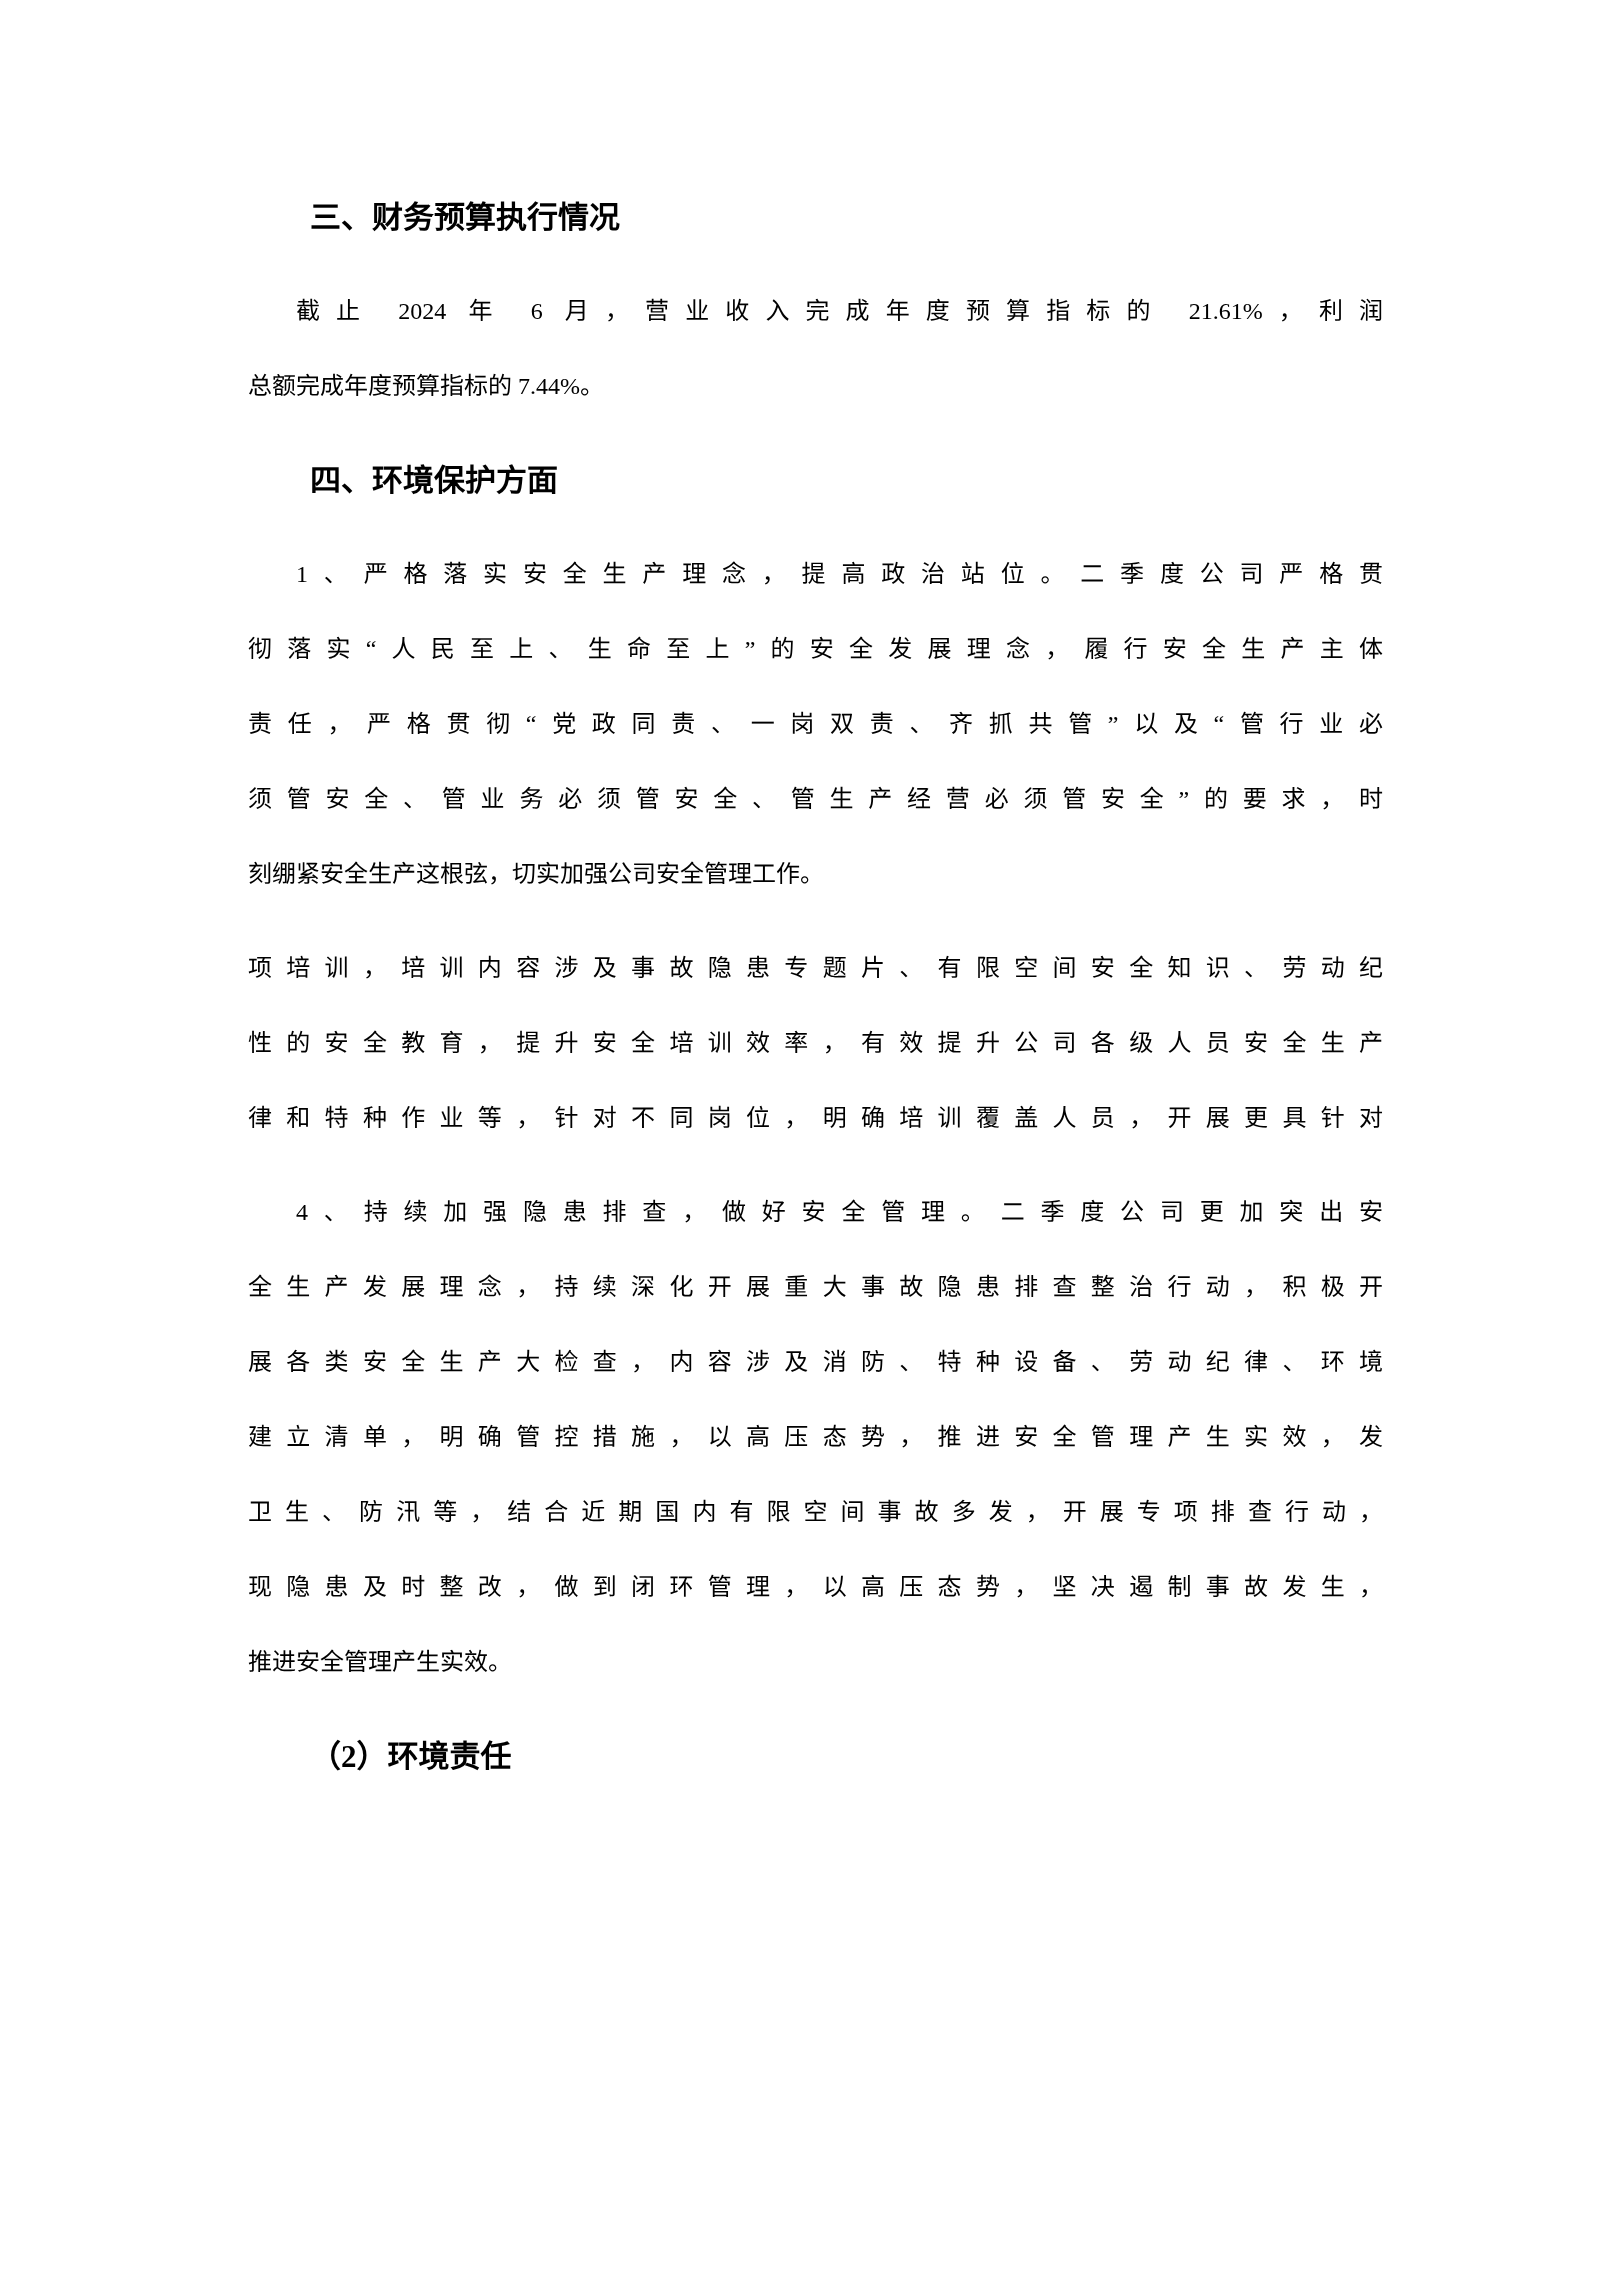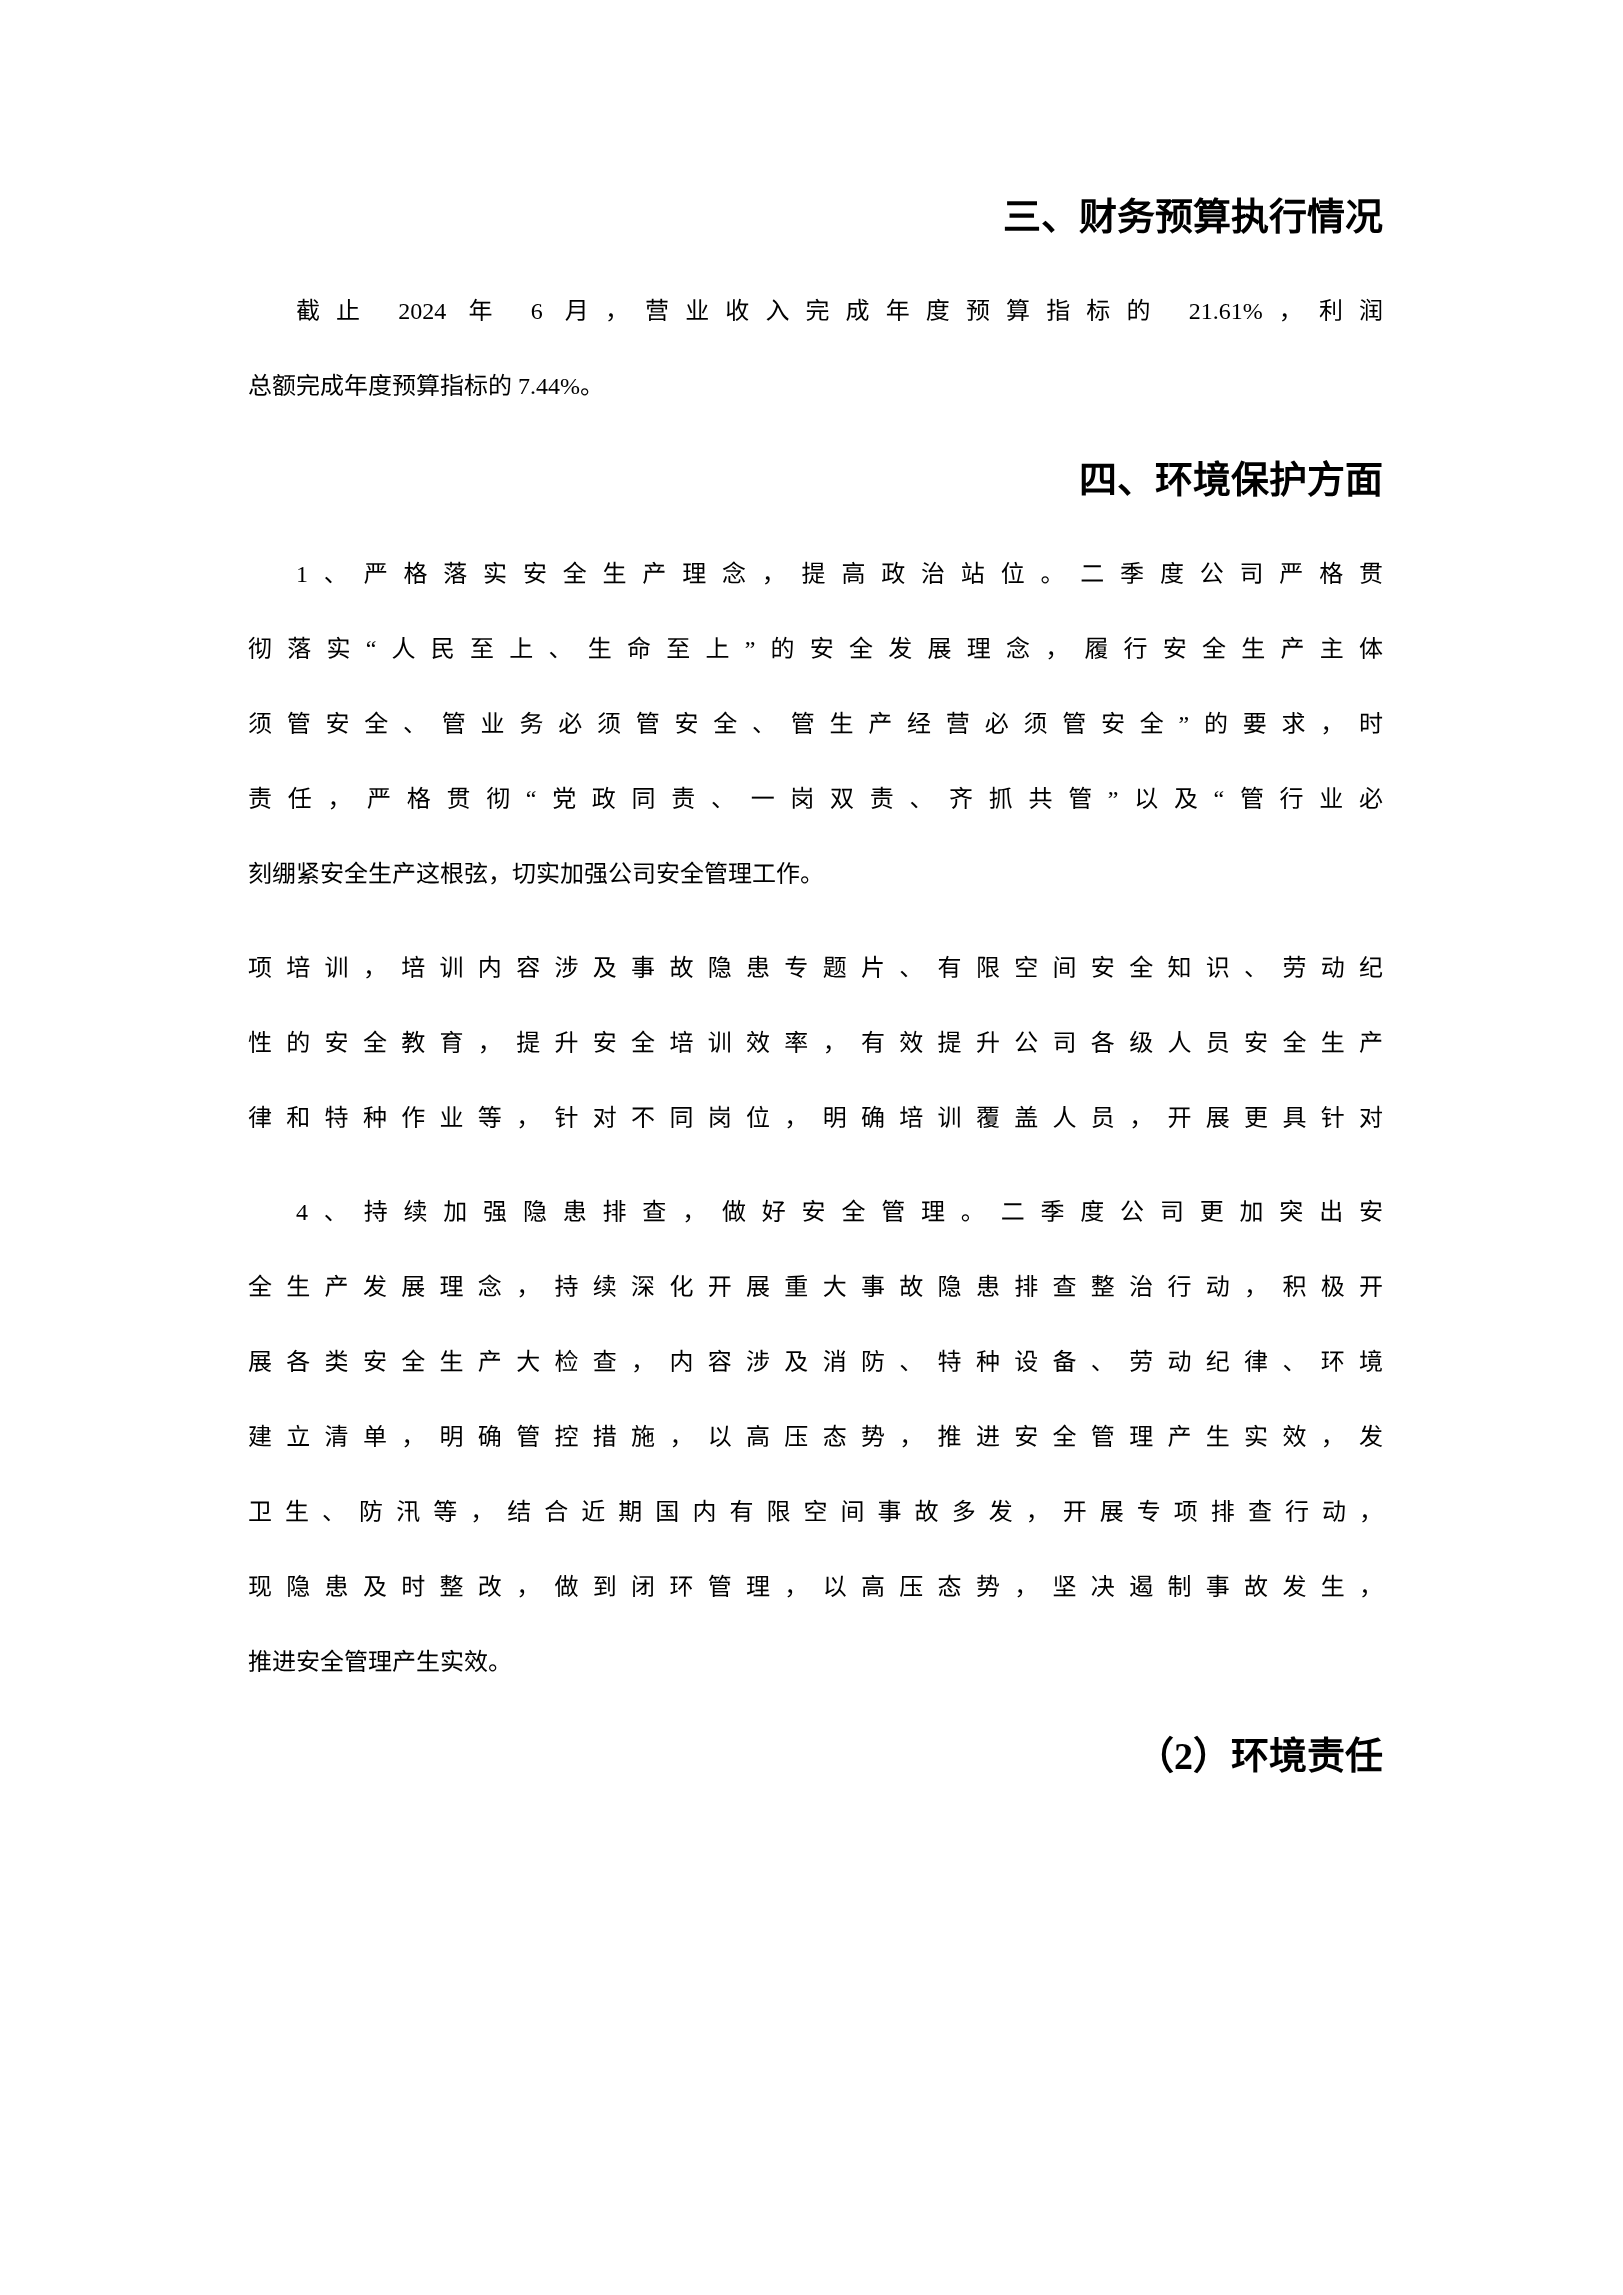--- a/index.html
+++ b/index.html
@@ -21,26 +21,25 @@
     color: #000000;
     font-family: "Liberation Serif", "DejaVu Serif", serif;
   }
   .content {
     padding: 180px 240px 0 248px; 
   }
   .block {
     margin: 0 0 19px 0;
   }
   .heading {
-    font-size: 38px;
+    font-size: 31px;
     font-weight: bold;
     line-height: 75px;
     text-indent: 2em;
     white-space: nowrap;
-    text-align: right;
   }
   .line {
     font-size: 24px;
     line-height: 75px;
     text-align: justify;
     text-align-last: justify;
   }
   .line.first {
     text-indent: 2em;
   }
@@ -61,22 +60,22 @@
       <div class="line first">截止 2024 年 6 月，营业收入完成年度预算指标的 21.61%，利润</div>
       <div class="line last">总额完成年度预算指标的 7.44%。</div>
     </div>
 
     <div class="block heading">四、环境保护方面</div>
 
 
     <div class="block">
       <div class="line first">1、严格落实安全生产理念，提高政治站位。二季度公司严格贯</div>
       <div class="line">彻落实“人民至上、生命至上”的安全发展理念，履行安全生产主体</div>
+      <div class="line">责任，严格贯彻“党政同责、一岗双责、齐抓共管”以及“管行业必</div>
       <div class="line">须管安全、管业务必须管安全、管生产经营必须管安全”的要求，时</div>
-      <div class="line">责任，严格贯彻“党政同责、一岗双责、齐抓共管”以及“管行业必</div>
       <div class="line last">刻绷紧安全生产这根弦，切实加强公司安全管理工作。</div>
     </div>
 
     <div class="block">
       <div class="line">项培训，培训内容涉及事故隐患专题片、有限空间安全知识、劳动纪</div>
       <div class="line">性的安全教育，提升安全培训效率，有效提升公司各级人员安全生产</div>
       <div class="line">律和特种作业等，针对不同岗位，明确培训覆盖人员，开展更具针对</div>
     </div>
 
     <div class="block">

